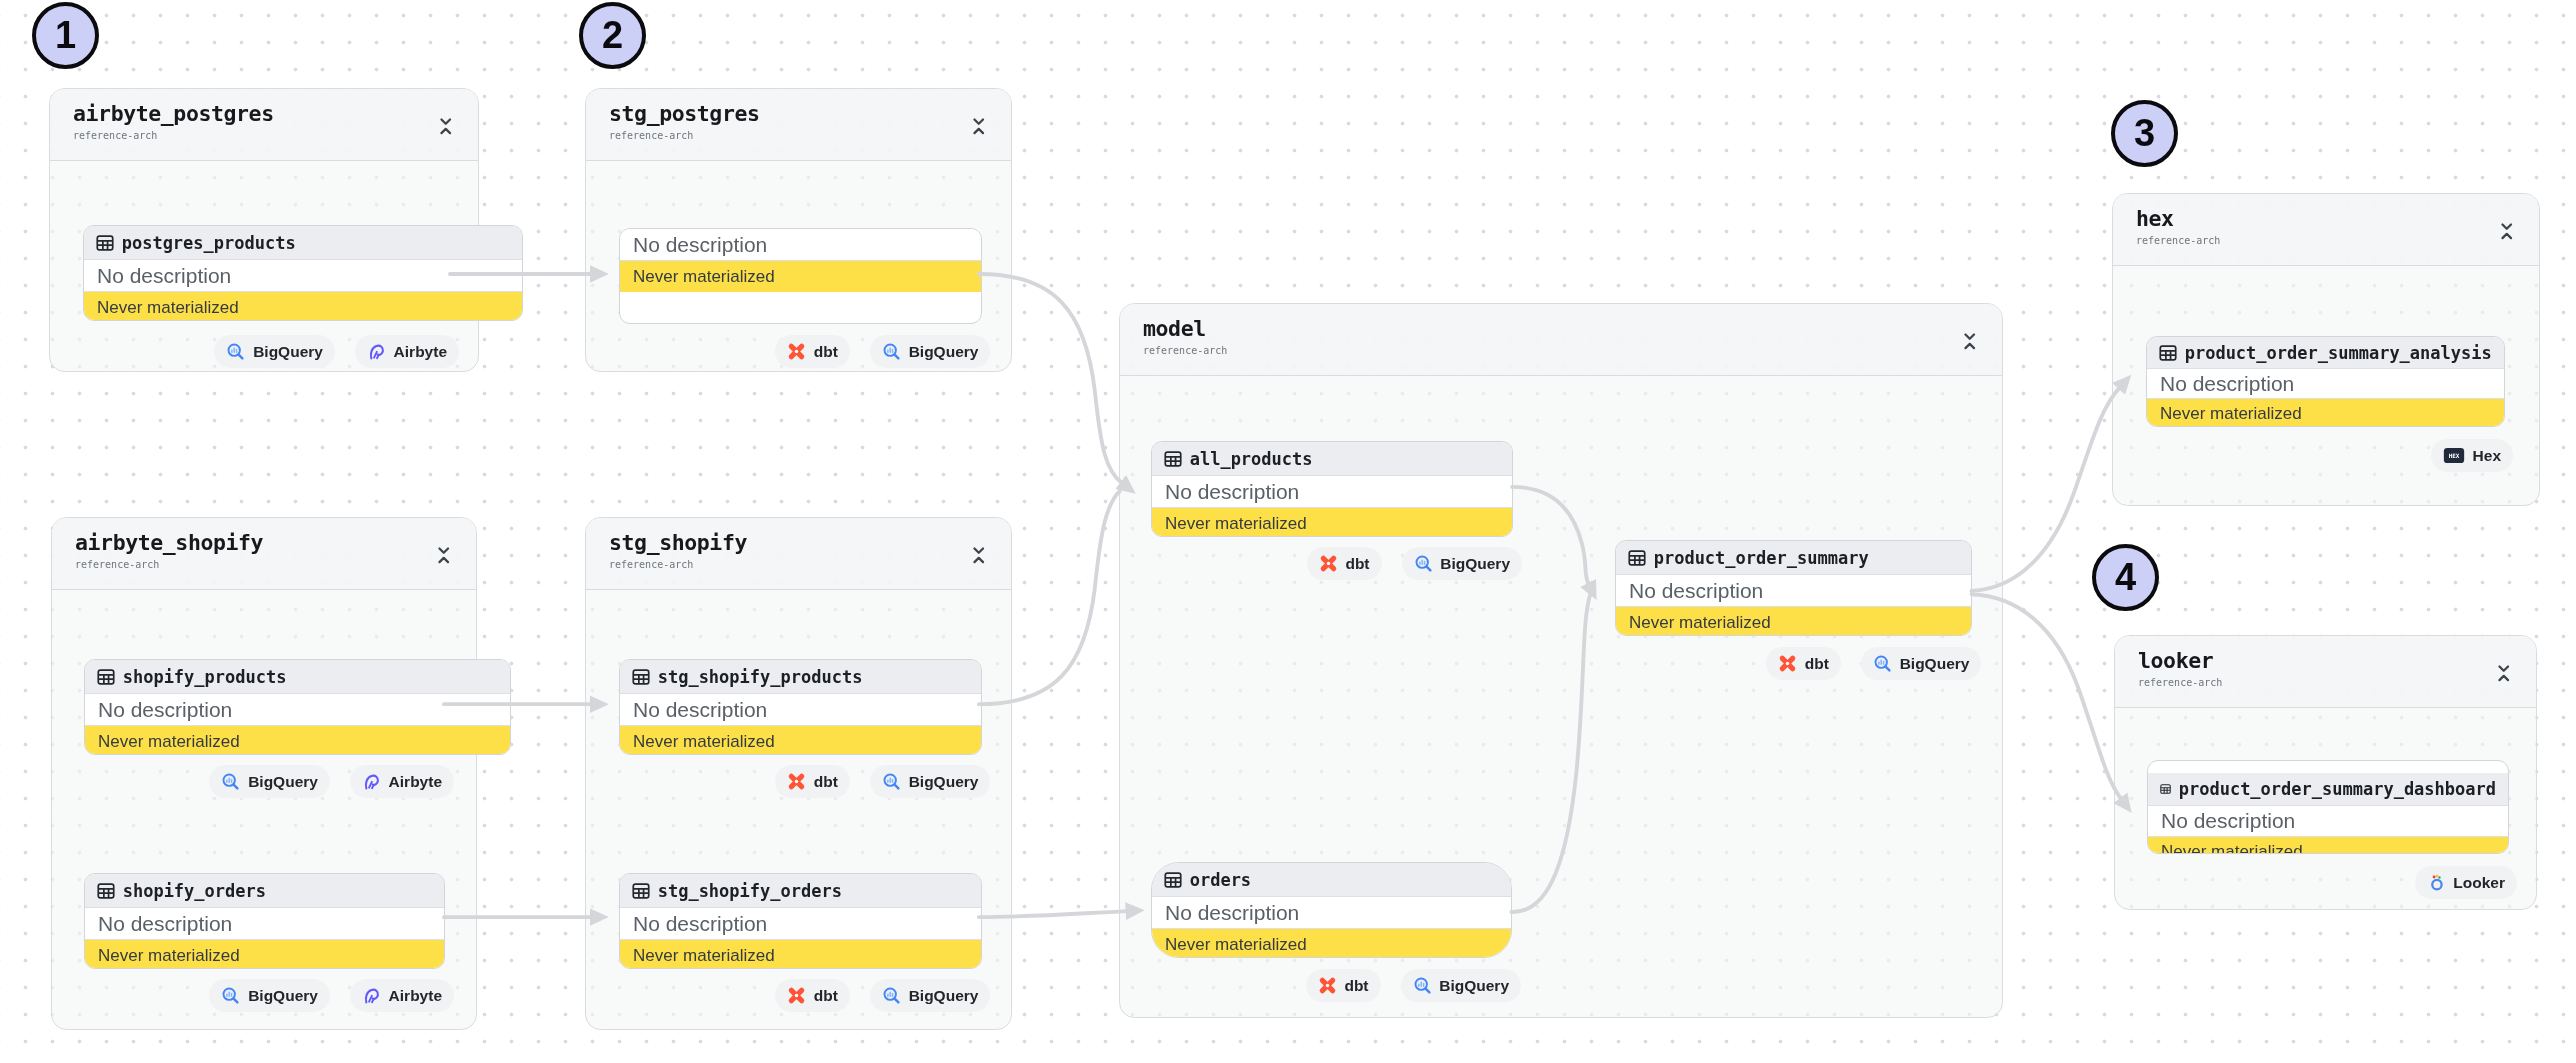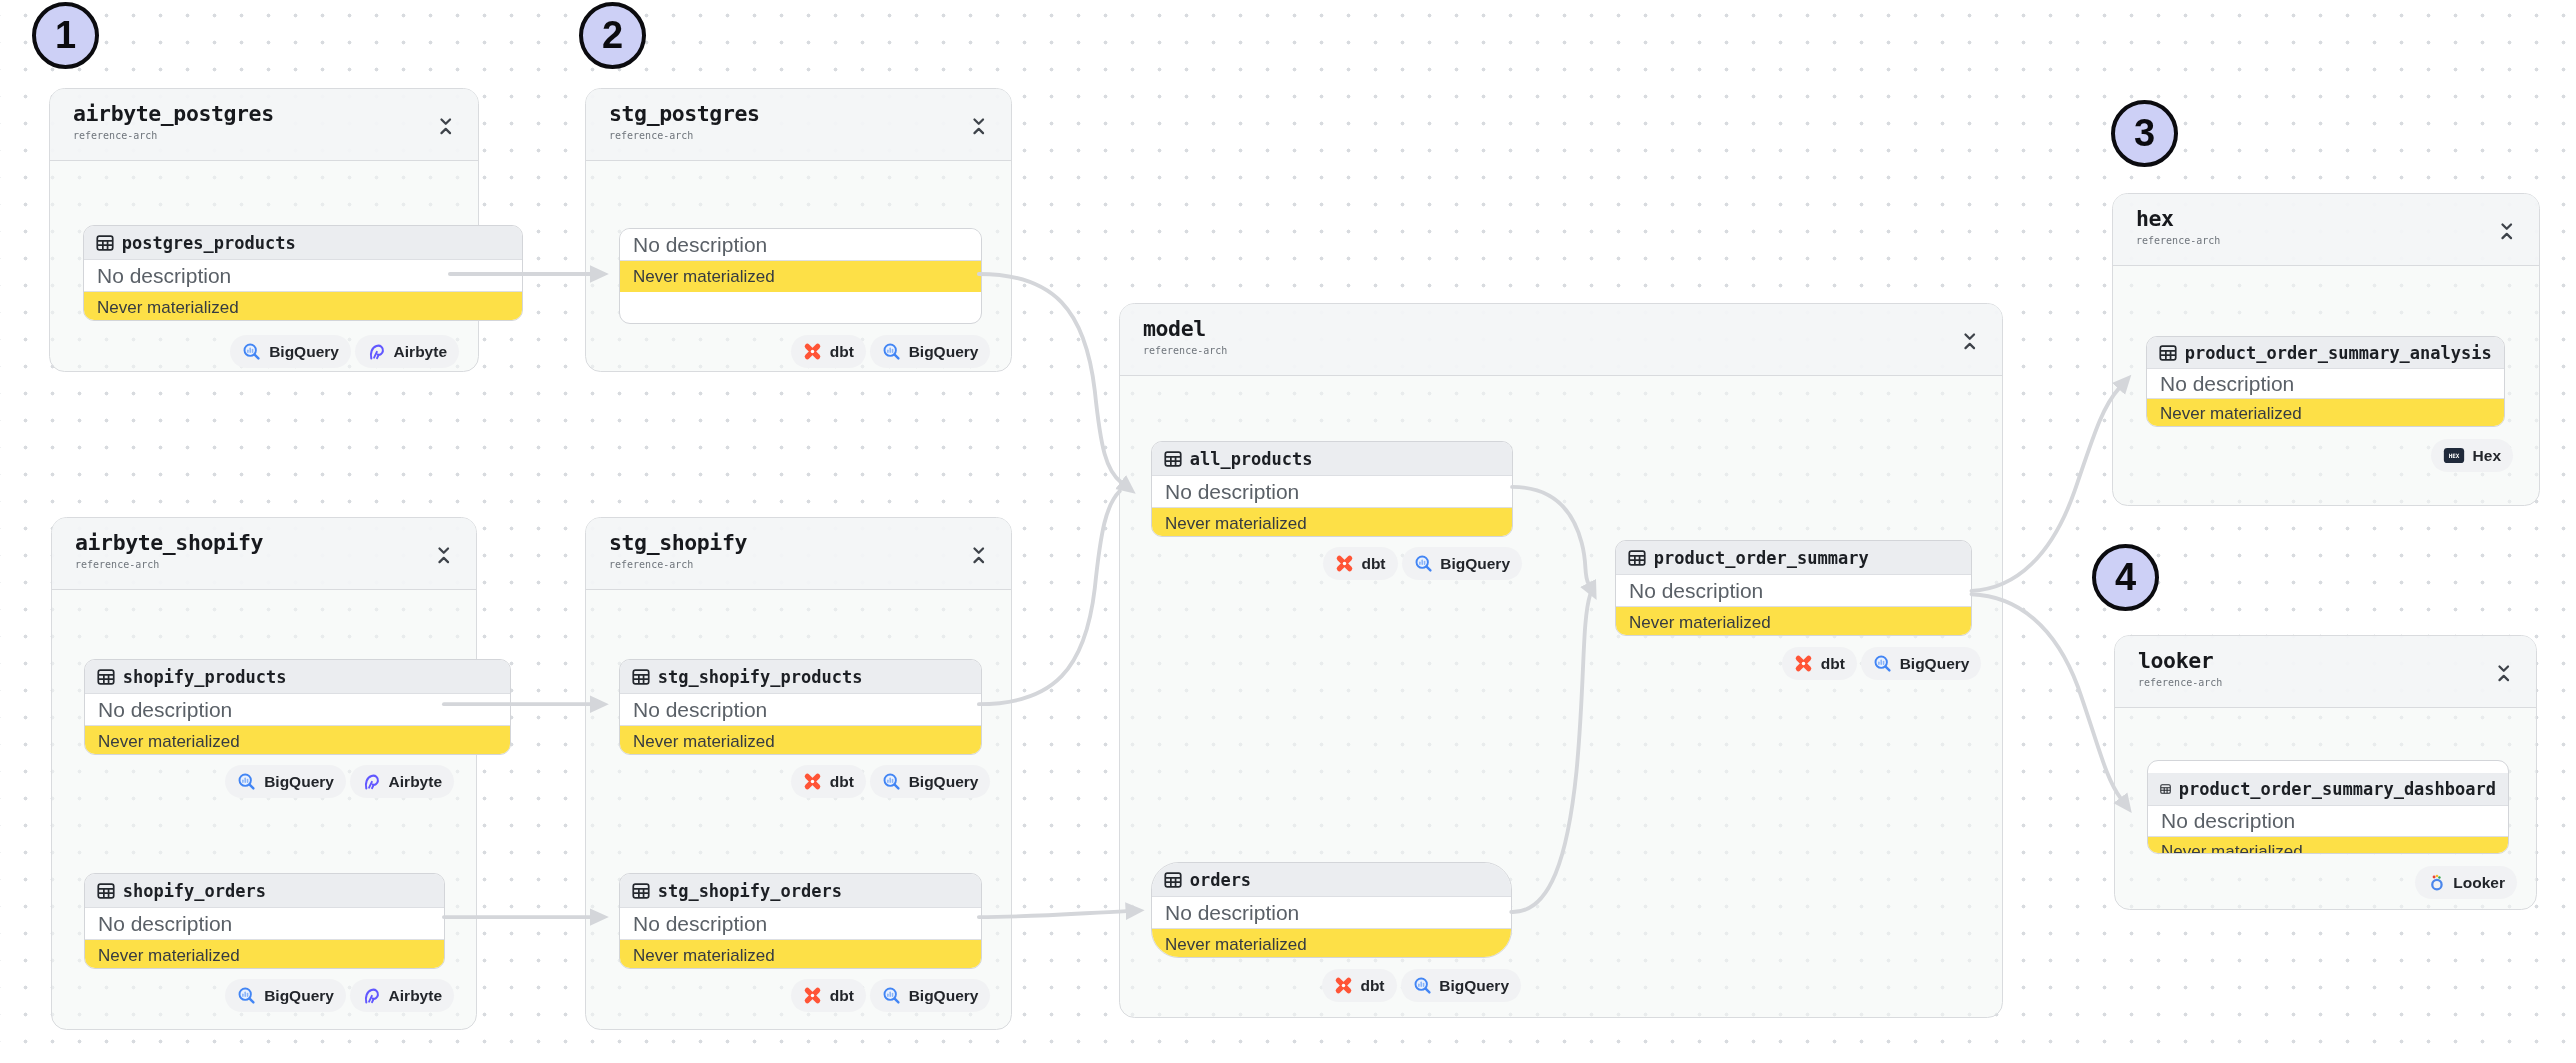--- a/index.html
+++ b/index.html
@@ -46,21 +46,21 @@
   }
   .n-desc{
     height:31px;background:#ffffff;display:flex;align-items:center;
     padding:0 13px;font-size:21px;color:#5a6067;
   }
   .n-stat{
     height:31px;background:#fde047;display:flex;align-items:center;
     padding:0 13px;font-size:17px;color:#363b41;border-top:0.9px solid #dddfe3;
   }
   
-  .badge-row{position:absolute;display:flex;gap:4px;z-index:3;}
+  .badge-row{position:absolute;display:flex;gap:20px;z-index:3;}
   .pill{
     height:33px;border-radius:17px;background:#f1f2f4;display:flex;align-items:center;
     gap:7.7px;padding:0 12px;font-size:15.5px;font-weight:bold;color:#22252a;white-space:nowrap;
   }
   .pill svg{display:block;}
   svg.edges{position:absolute;left:0;top:0;z-index:4;pointer-events:none;}
 </style>
 </head>
 <body>
 

